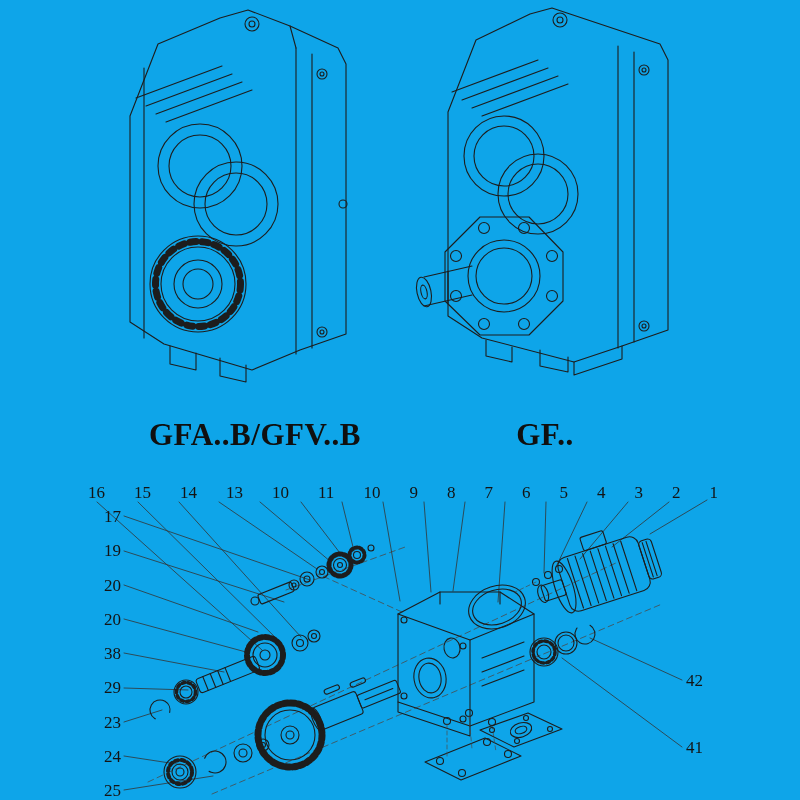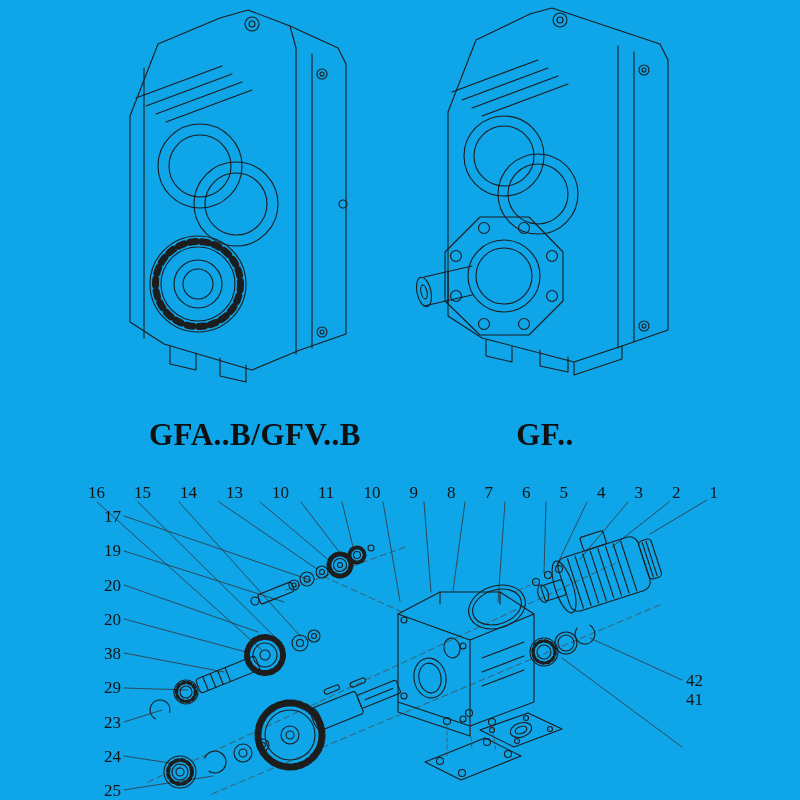--- a/index.html
+++ b/index.html
@@ -27,21 +27,21 @@
     position:absolute; left:88px; top:483px; width:630px;
     display:flex; justify-content:space-between;
   }
   .callouts-left {
     position:absolute; left:95px; top:507px; height:293px; width:26px;
     display:flex; flex-direction:column; justify-content:space-between;
     text-align:right;
   }
   .callouts-right {
     position:absolute; left:686px; top:671px; height:86px; width:30px;
-    display:flex; flex-direction:column; justify-content:flex-start;
+    display:flex; flex-direction:column; justify-content:space-between;
   }
 </style>
 </head>
 <body>
 
 <div class="page">
 
   <svg class="fig" style="left:100px; top:4px;" width="300" height="410" viewBox="0 0 300 410">
     <path d="M148,6 L190,22 L238,44 L246,60 L246,330 L200,346 L152,366 L64,340 L30,318 L30,112 L58,40 L120,14 Z"></path>
     <path d="M190,22 L196,44"></path>

